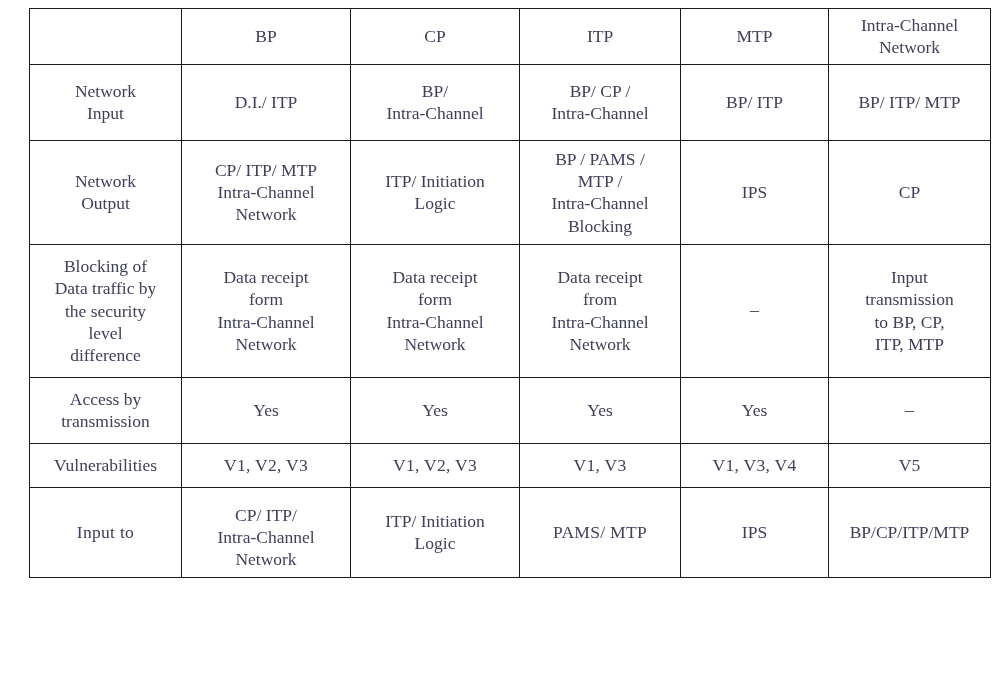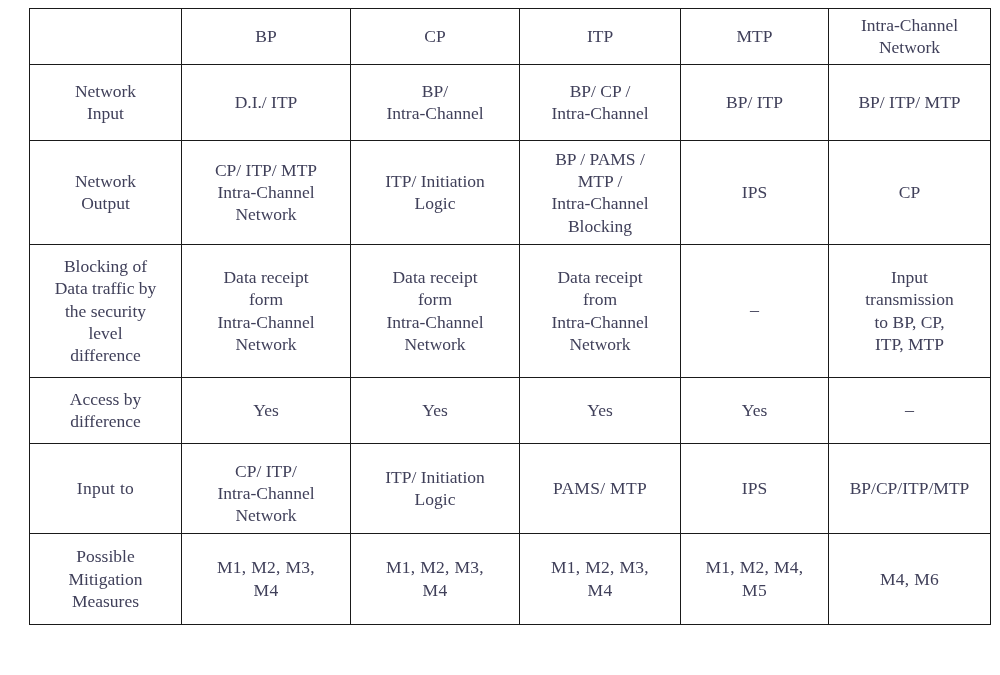--- a/index.html
+++ b/index.html
@@ -211,39 +211,59 @@
             <span class="cell-lines">Input
 transmission
 to BP, CP,
 ITP, MTP</span>
           </td>
       </tr>
 
       <tr class="r-3">
         <td class="rowlabel">
             <span class="cell-lines">Access by
-difference</span>
+transmission</span>
           </td>
         <td>
             <span class="cell-lines">Yes</span>
           </td>
         <td>
             <span class="cell-lines">Yes</span>
           </td>
         <td>
             <span class="cell-lines">Yes</span>
           </td>
         <td>
             <span class="cell-lines">Yes</span>
           </td>
         <td>
             <span class="dash">–</span>
           </td>
       </tr>
 
+      <tr class="r-4">
+        <td class="rowlabel">
+            <span class="cell-lines">Vulnerabilities</span>
+          </td>
+        <td>
+            <span class="cell-lines wide-gap">V1, V2, V3</span>
+          </td>
+        <td>
+            <span class="cell-lines wide-gap">V1, V2, V3</span>
+          </td>
+        <td>
+            <span class="cell-lines wide-gap">V1, V3</span>
+          </td>
+        <td>
+            <span class="cell-lines wide-gap">V1, V3, V4</span>
+          </td>
+        <td>
+            <span class="cell-lines">V5</span>
+          </td>
+      </tr>
 
       <tr class="r-5">
         <td class="rowlabel">
             <span class="cell-lines wide-gap">Input to</span>
           </td>
         <td>
             <span class="justify-gap">CP/     ITP/
 Intra-Channel
 Network</span>
           </td>
@@ -255,41 +275,15 @@
             <span class="cell-lines wide-gap">PAMS/ MTP</span>
           </td>
         <td>
             <span class="cell-lines">IPS</span>
           </td>
         <td>
             <span class="breakall">BP/CP/ITP/MTP</span>
           </td>
       </tr>
 
-      <tr class="r-6">
-        <td class="rowlabel">
-            <span class="cell-lines">Possible
-Mitigation
-Measures</span>
-          </td>
-        <td>
-            <span class="cell-lines wide-gap">M1, M2, M3,
-M4</span>
-          </td>
-        <td>
-            <span class="cell-lines wide-gap">M1, M2, M3,
-M4</span>
-          </td>
-        <td>
-            <span class="cell-lines wide-gap">M1, M2, M3,
-M4</span>
-          </td>
-        <td>
-            <span class="cell-lines wide-gap">M1, M2, M4,
-M5</span>
-          </td>
-        <td>
-            <span class="cell-lines wide-gap">M4, M6</span>
-          </td>
-      </tr>
     </tbody>
   </table>
 </div>
 
 </body></html>

